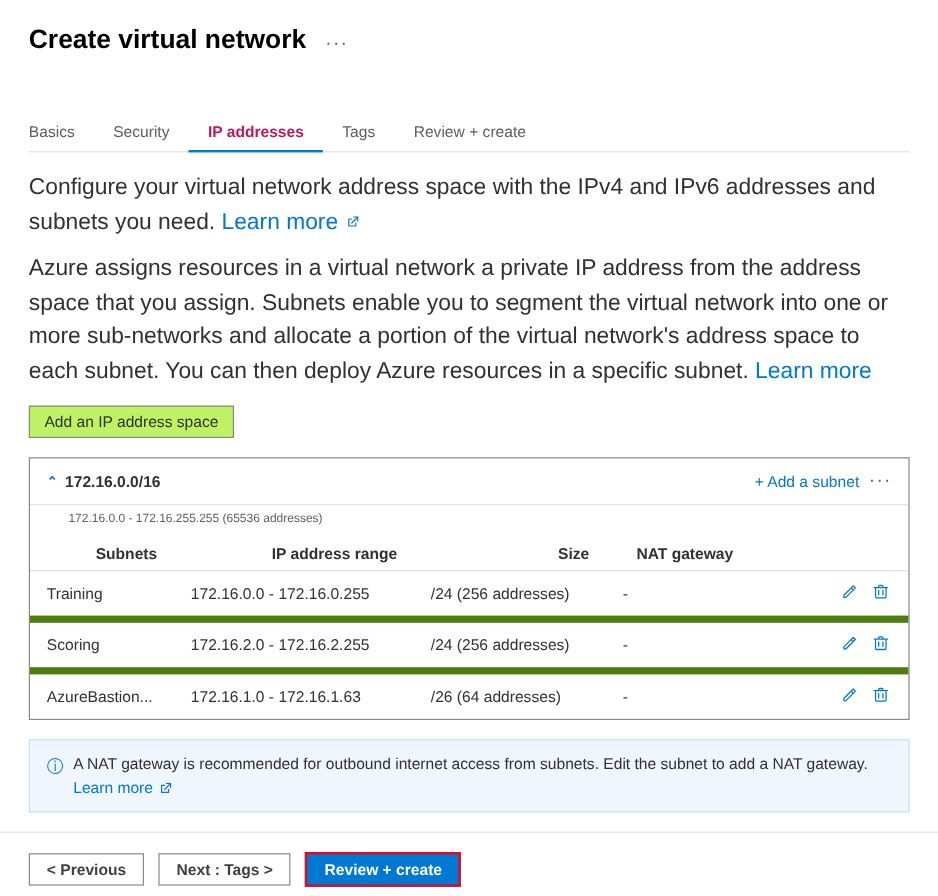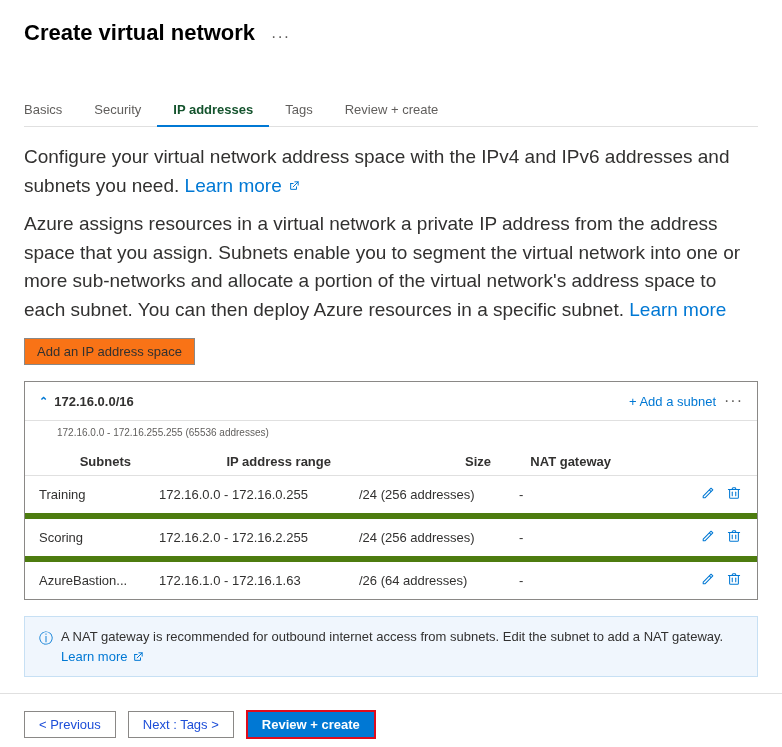--- a/index.html
+++ b/index.html
@@ -41,21 +41,21 @@
     .tab {
       padding: 8px 16px;
       cursor: pointer;
       font-size: 13px;
       color: #605e5c;
       border-bottom: 2px solid transparent;
       margin-bottom: -1px;
       white-space: nowrap;
     }
     .tab.active {
-      color: #14532d;
+      color: #be185d;
       border-bottom: 2px solid #0078d4;
       font-weight: 600;
       text-align: center;
     }
     .tab:first-child {
       padding-left: 0;
     }
     .description-block {
       margin-bottom: 10px;
       line-height: 1.5;
@@ -70,21 +70,21 @@
       display: inline-block;
       width: 10px;
       height: 10px;
       margin-left: 2px;
       vertical-align: middle;
     }
     .add-ip-btn {
       display: inline-flex;
       align-items: center;
       border: 1px solid #8a8886;
-      background: #f97316;
+      background: #bef264;
       padding: 5px 12px;
       font-size: 13px;
       cursor: pointer;
       color: #323130;
       margin-bottom: 16px;
       margin-top: 4px;
     }
     .ip-space-box {
       border: 1px solid #8a8886;
       margin-bottom: 16px;
@@ -204,22 +204,23 @@
     }
     .footer-btn {
       display: inline-flex;
       align-items: center;
       justify-content: center;
       padding: 5px 14px;
       font-size: 13px;
       cursor: pointer;
       border: 1px solid #8a8886;
       background: #fff;
-      color: #1d4ed8;
+      color: #404040;
       min-width: 80px;
+      font-weight: bold;
     }
     .footer-btn.primary {
       background: #0078d4;
       color: #fff;
       border: 2px solid #e00b1c;
       font-weight: 600;
       min-width: 120px;
     }
     .col-subnets { width: 120px; }
     .col-ip { width: 200px; }

